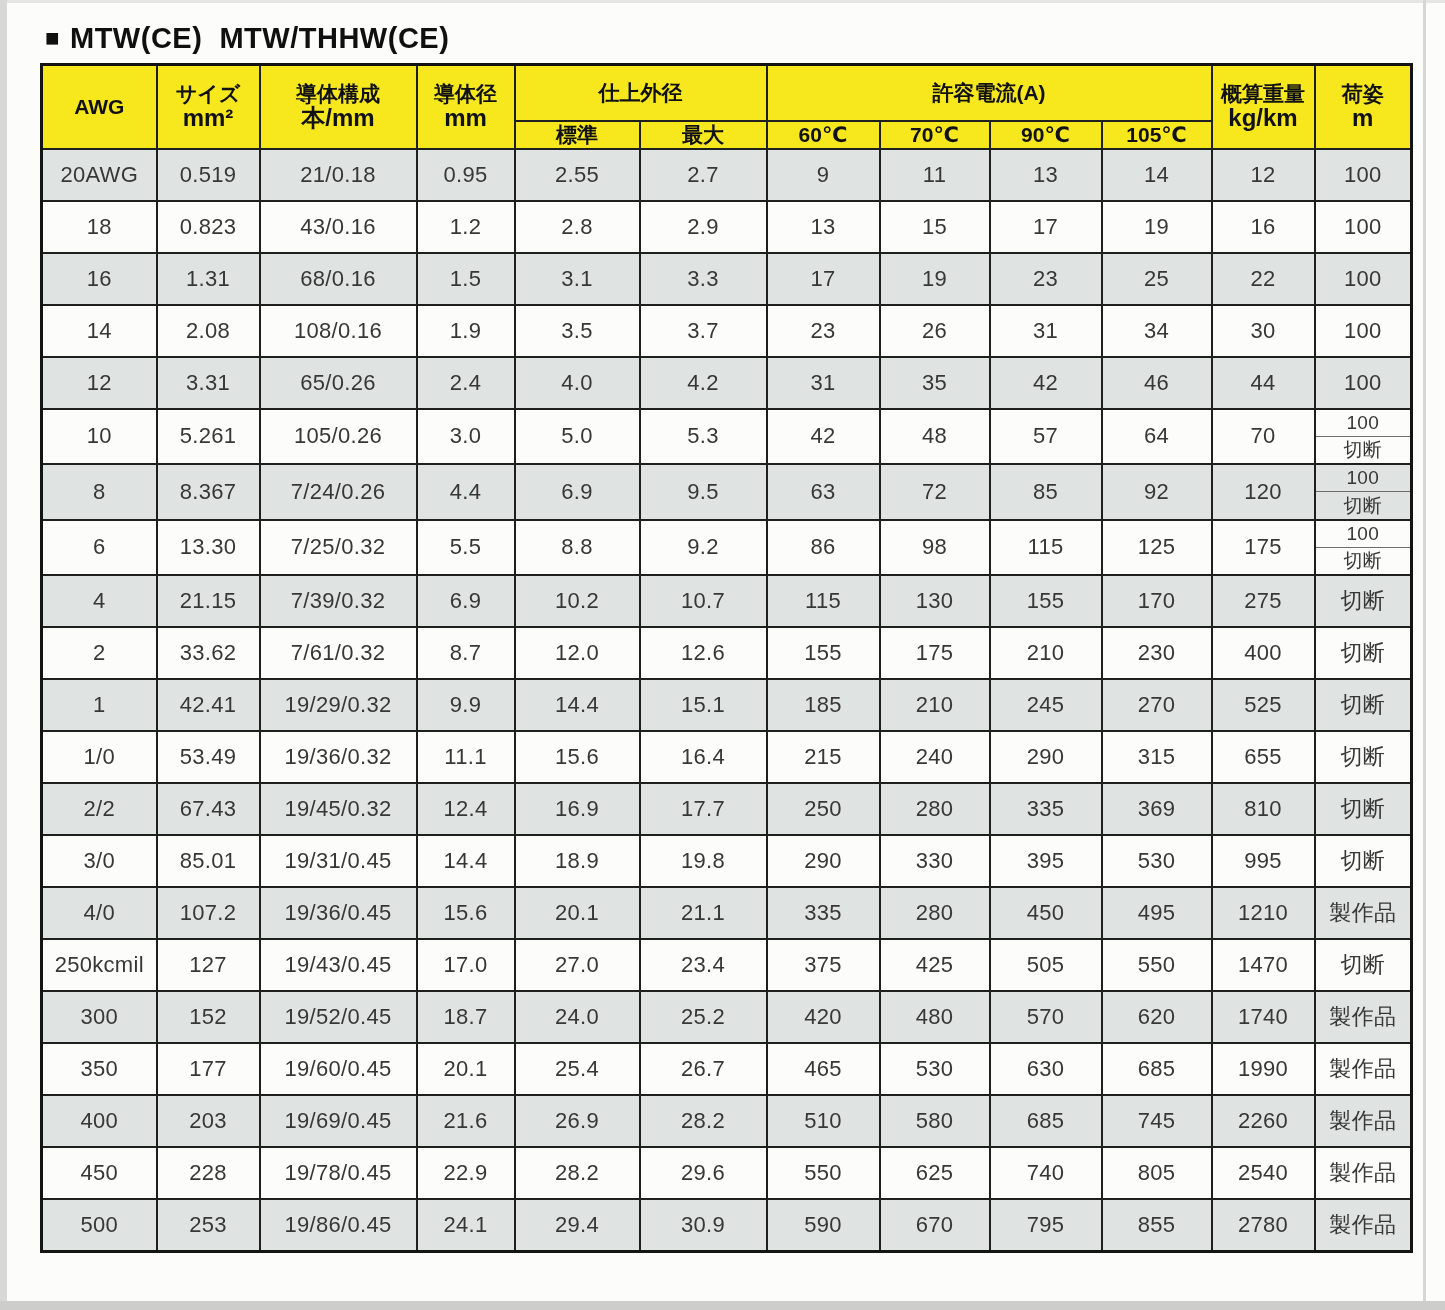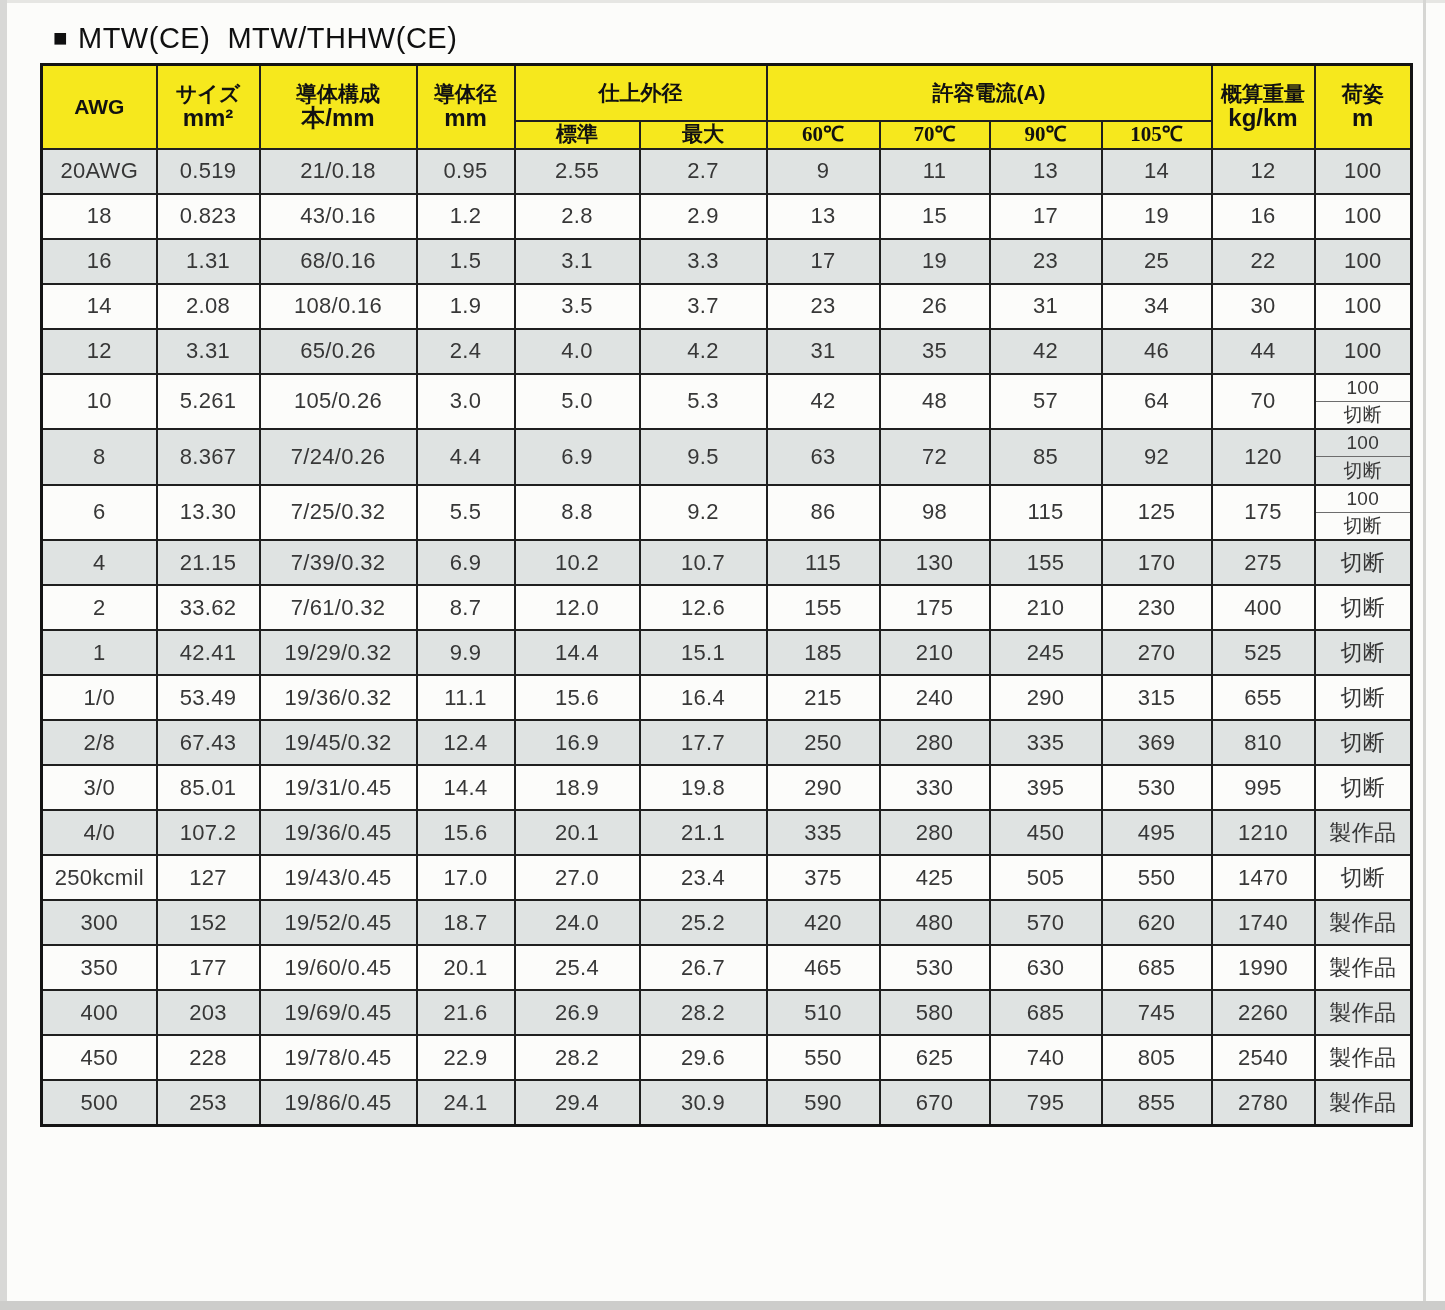--- a/index.html
+++ b/index.html
@@ -15,24 +15,24 @@
     overflow: hidden;
   }
   
   .edge-left   { position:absolute; left:0; top:0; width:7px; height:100%; background:#d8d8d6; }
   .edge-top    { position:absolute; left:0; top:0; width:100%; height:3px; background:#e6e6e3; }
   .edge-bottom { position:absolute; left:0; bottom:0; width:100%; height:9px; background:#cdcdcb; }
   .edge-right  { position:absolute; right:19px; top:0; width:3px; height:100%; background:#d6d6d3; }
 
   .page-title {
     position: absolute;
-    left: 53px;
+    left: 45px;
     top: 22px;
     font-size: 29px;
-    font-weight: normal;
+    font-weight: bold;
     color: #101010;
     letter-spacing: 0.5px;
     white-space: pre;
   }
   .page-title .marker {
     font-size: 24px;
     margin-right: 10px;
     position: relative;
     top: -2px;
   }
@@ -54,24 +54,24 @@
     overflow: hidden;
   }
   .spec thead th {
     background: #f6e81d;
     color: #111;
     font-weight: bold;
     font-size: 21px;
     line-height: 1.12;
   }
   .spec thead tr.h1 { height: 56px; }
-  .spec thead tr.h2 { height: 28px; font-family: Liberation Serif, serif; }
+  .spec thead tr.h2 { height: 28px; }
   .spec thead .sub { font-size: 24px; font-weight: bold; }
 
-  .spec tbody tr { height: 45px; background: #fcfcfa; }
+  .spec tbody tr { height: 52px; background: #fcfcfa; }
   .spec tbody tr.stripe { background: #dfe3e2; }
   .spec tbody td {
     font-size: 22px;
     color: #373737;
     letter-spacing: 0.3px;
   }
   .spec tbody td.split { padding: 0; vertical-align: top; }
   .split .half {
     height: 26.3px;
     display: flex;
@@ -314,21 +314,21 @@
         <td>15.6</td>
         <td>16.4</td>
         <td>215</td>
         <td>240</td>
         <td>290</td>
         <td>315</td>
         <td>655</td>
         <td>切断</td>
       </tr>
       <tr class="stripe">
-        <td>2/8</td>
+        <td>2/2</td>
         <td>67.43</td>
         <td>19/45/0.32</td>
         <td>12.4</td>
         <td>16.9</td>
         <td>17.7</td>
         <td>250</td>
         <td>280</td>
         <td>335</td>
         <td>369</td>
         <td>810</td>

